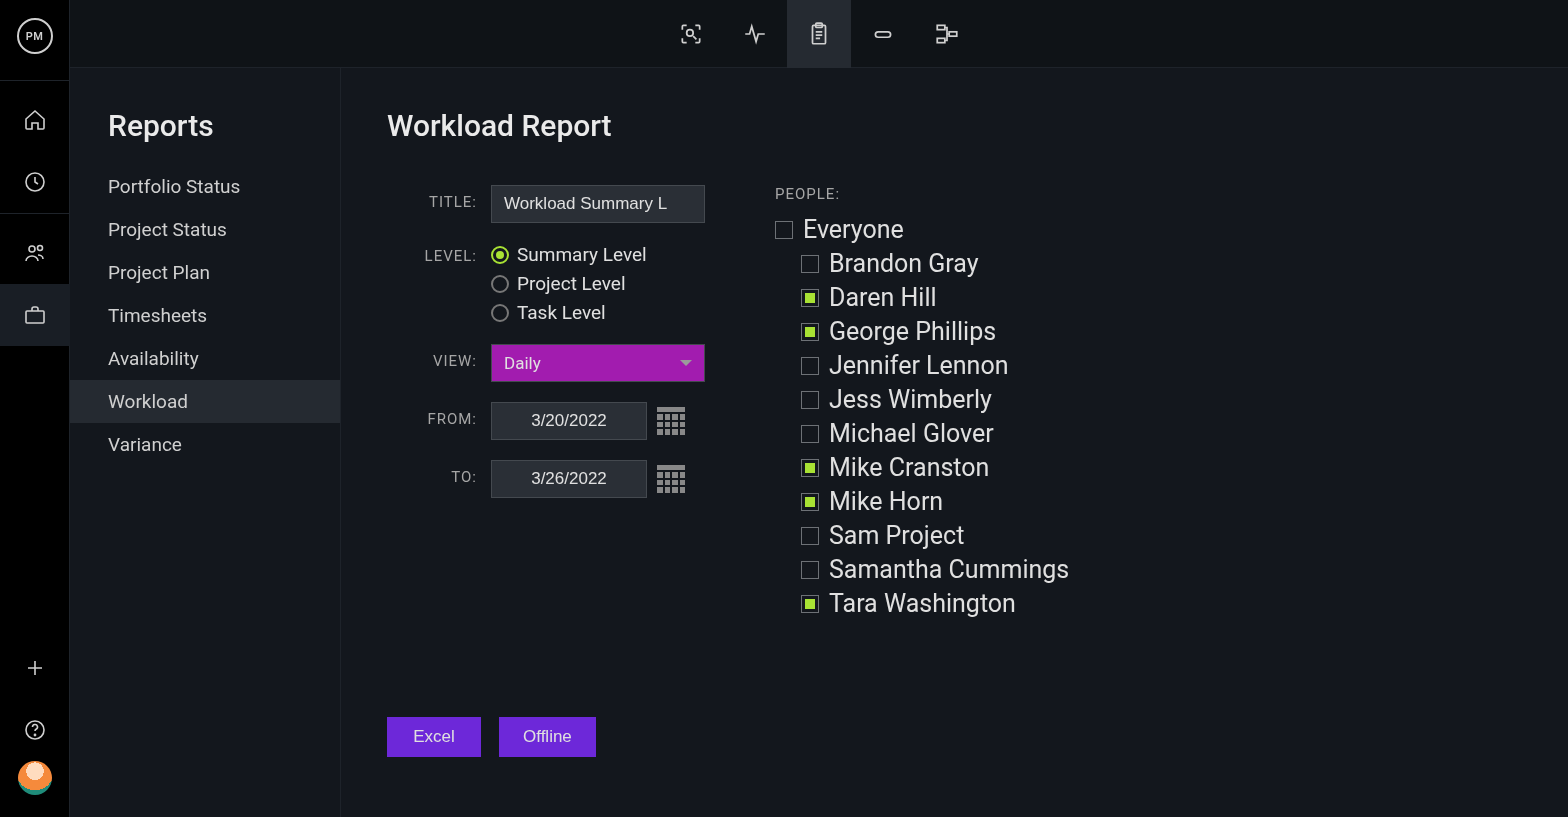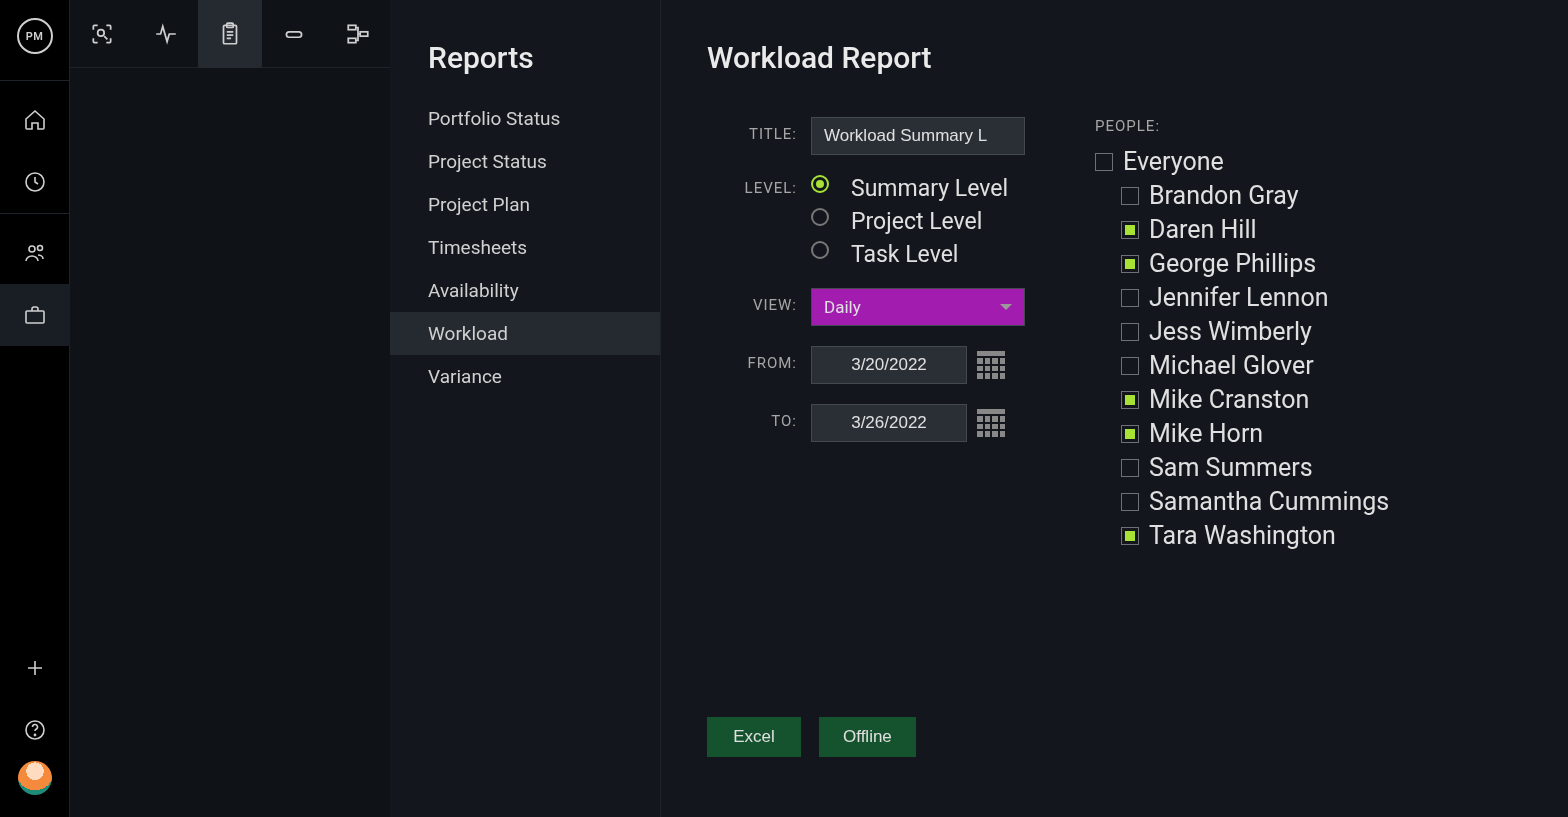--- a/index.html
+++ b/index.html
@@ -54,21 +54,21 @@
   gap: 0;
 }
 .topbar .tool {
   width: 64px; height: 68px;
   display: flex; align-items: center; justify-content: center;
   cursor: pointer;
 }
 .topbar .tool.active { background: #252a31; }
 
 
-.main { flex: 1; display: flex; flex-direction: row; }
+.main { flex: 1; display: flex; flex-direction: column; }
 .content { flex: 1; display: flex; }
 
 
 .sidebar {
   width: 271px;
   border-right: 1px solid #1e232a;
   padding: 40px 0 0 0;
   background: #13171d;
 }
 .sidebar h1 {
@@ -120,22 +120,22 @@
   background: #2a2f36;
   border: 1px solid #44494f;
   color: #e0e0e0;
   font-size: 17px;
   padding: 0 12px;
 }
 .date-input { width: 156px; text-align: center; }
 
 .radio-group { display: flex; flex-direction: column; gap: 6px; }
 .radio-item {
-  display: flex; align-items: flex-start; gap: 22px;
-  font-size: 23px; color: #e0e0e0;
+  display: flex; align-items: center; gap: 8px;
+  font-size: 19px; color: #e0e0e0;
   cursor: pointer;
 }
 .radio {
   width: 18px; height: 18px; border-radius: 50%;
   border: 2px solid #777; display: inline-flex;
   align-items: center; justify-content: center;
 }
 .radio.checked { border-color: #a8e234; }
 .radio.checked::after {
   content: ""; width: 8px; height: 8px; border-radius: 50%;
@@ -190,21 +190,21 @@
   background: #a8e234;
 }
 
 
 .footer-btns {
   position: absolute; bottom: 60px; left: 46px;
   display: flex; gap: 18px;
 }
 .btn {
   min-width: 94px; height: 40px;
-  background: #14532d;
+  background: #6d28d9;
   color: #e0e0e0;
   border: none;
   font-size: 17px;
   padding: 0 24px;
   cursor: pointer;
 }
 
 
 .ic { width: 24px; height: 24px; stroke: #cfcfcf; stroke-width: 1.6; fill: none; }
 .ic-lg { width: 26px; height: 26px; }
@@ -430,21 +430,21 @@
                 <div class="check-item indent">
                   <span class="check checked"></span>
                   <span>Mike Cranston</span>
                 </div>
                 <div class="check-item indent">
                   <span class="check checked"></span>
                   <span>Mike Horn</span>
                 </div>
                 <div class="check-item indent">
                   <span class="check"></span>
-                  <span>Sam Summers</span>
+                  <span>Sam Project</span>
                 </div>
                 <div class="check-item indent">
                   <span class="check"></span>
                   <span>Samantha Cummings</span>
                 </div>
                 <div class="check-item indent">
                   <span class="check checked"></span>
                   <span>Tara Washington</span>
                 </div>
               </div>

